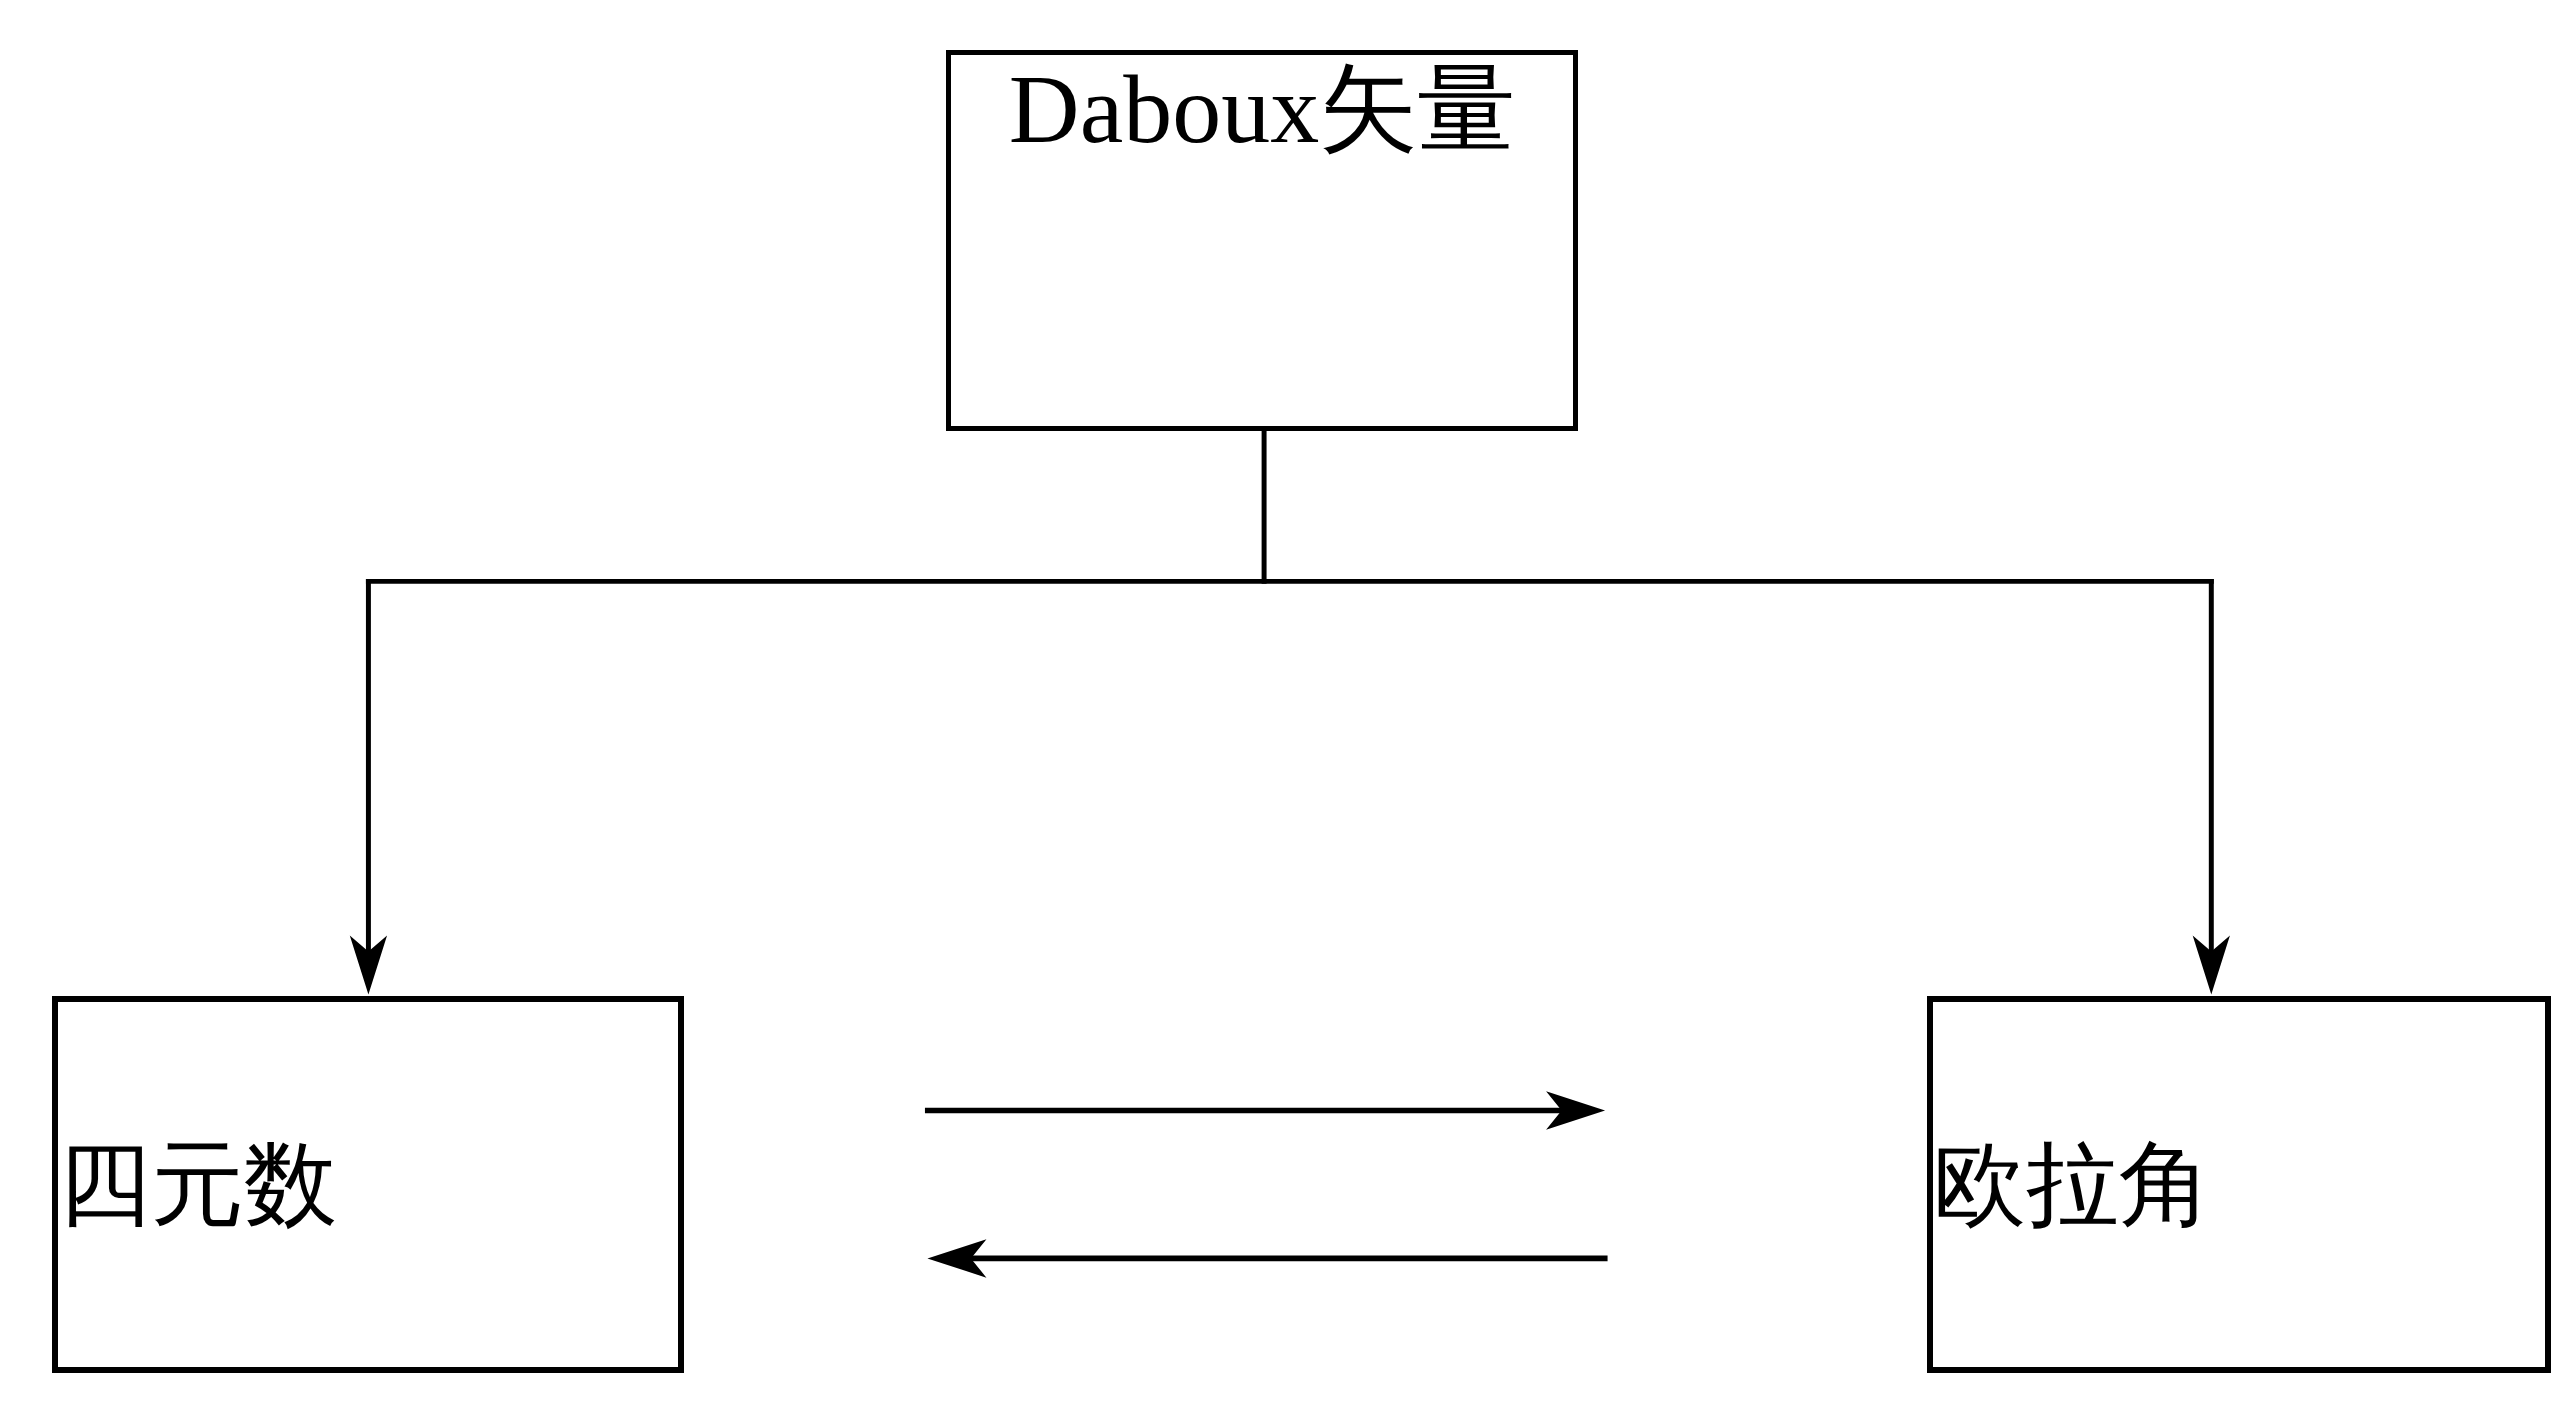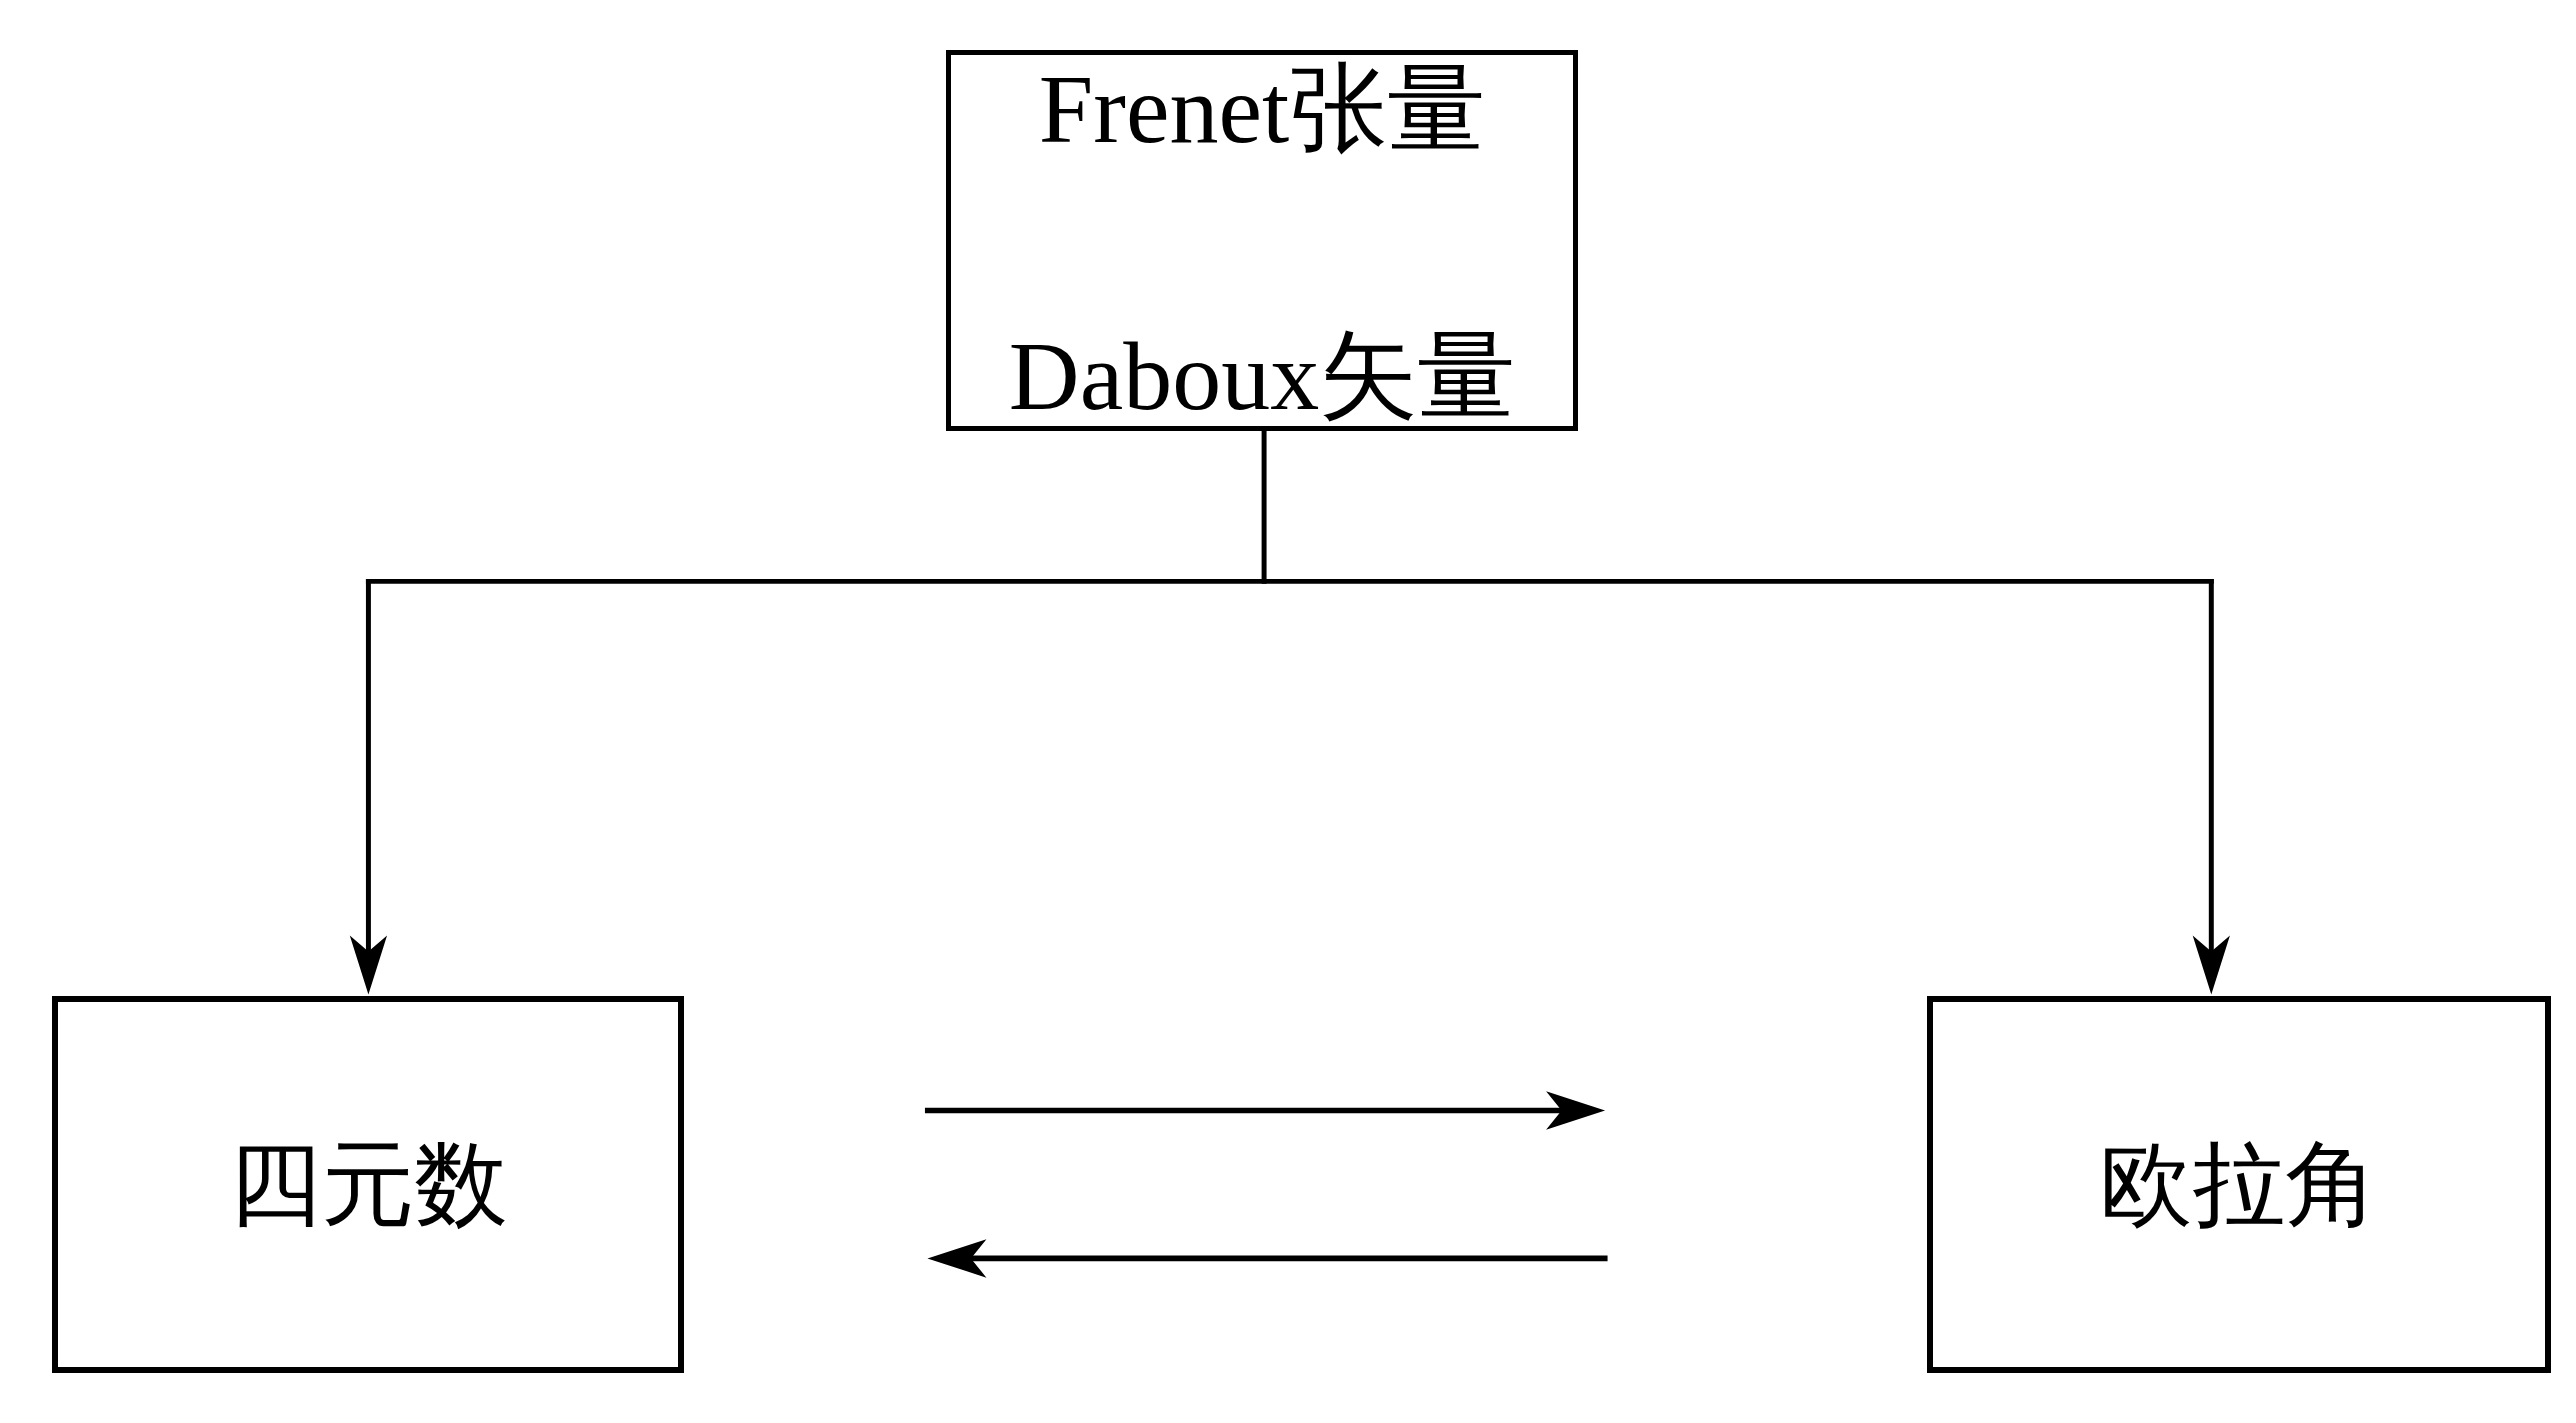--- a/index.html
+++ b/index.html
@@ -36,21 +36,20 @@
     padding: 5px 0 1.2px 0;
   }
   .box-top .line {
     font-size: 98px;
     line-height: 1.0;
     white-space: nowrap;
   }
   .box-bottom {
     border-width: 6.2px;
     display: flex;
-    justify-content: center;
     align-items: center;
   }
   .box-left {
     left: 52px;
     top: 996px;
     width: 632px;
     height: 377px;
   }
   .box-right {
     left: 1898px;
@@ -101,21 +100,20 @@
     <polygon class="fill" points="3560,1601 3530,1506 3560,1532 3590,1506"></polygon>
 
     <line class="stroke" x1="1489" y1="1788" x2="2520" y2="1788" stroke-width="9"></line>
     <polygon class="fill" points="2584,1788 2489,1757 2514,1788 2489,1819"></polygon>
 
     <line class="stroke" x1="1560" y1="2026" x2="2588" y2="2026" stroke-width="9"></line>
     <polygon class="fill" points="1493,2026 1588,1995 1563,2026 1588,2057"></polygon>
   </svg>
 
   <div class="box box-top">
-    <div class="line">Frenet张量</div>
     <div class="line">Daboux矢量</div>
   </div>
 
   <div class="box box-bottom box-left">
     <div class="label">四元数</div>
   </div>
 
   <div class="box box-bottom box-right">
     <div class="label">欧拉角</div>
   </div>

